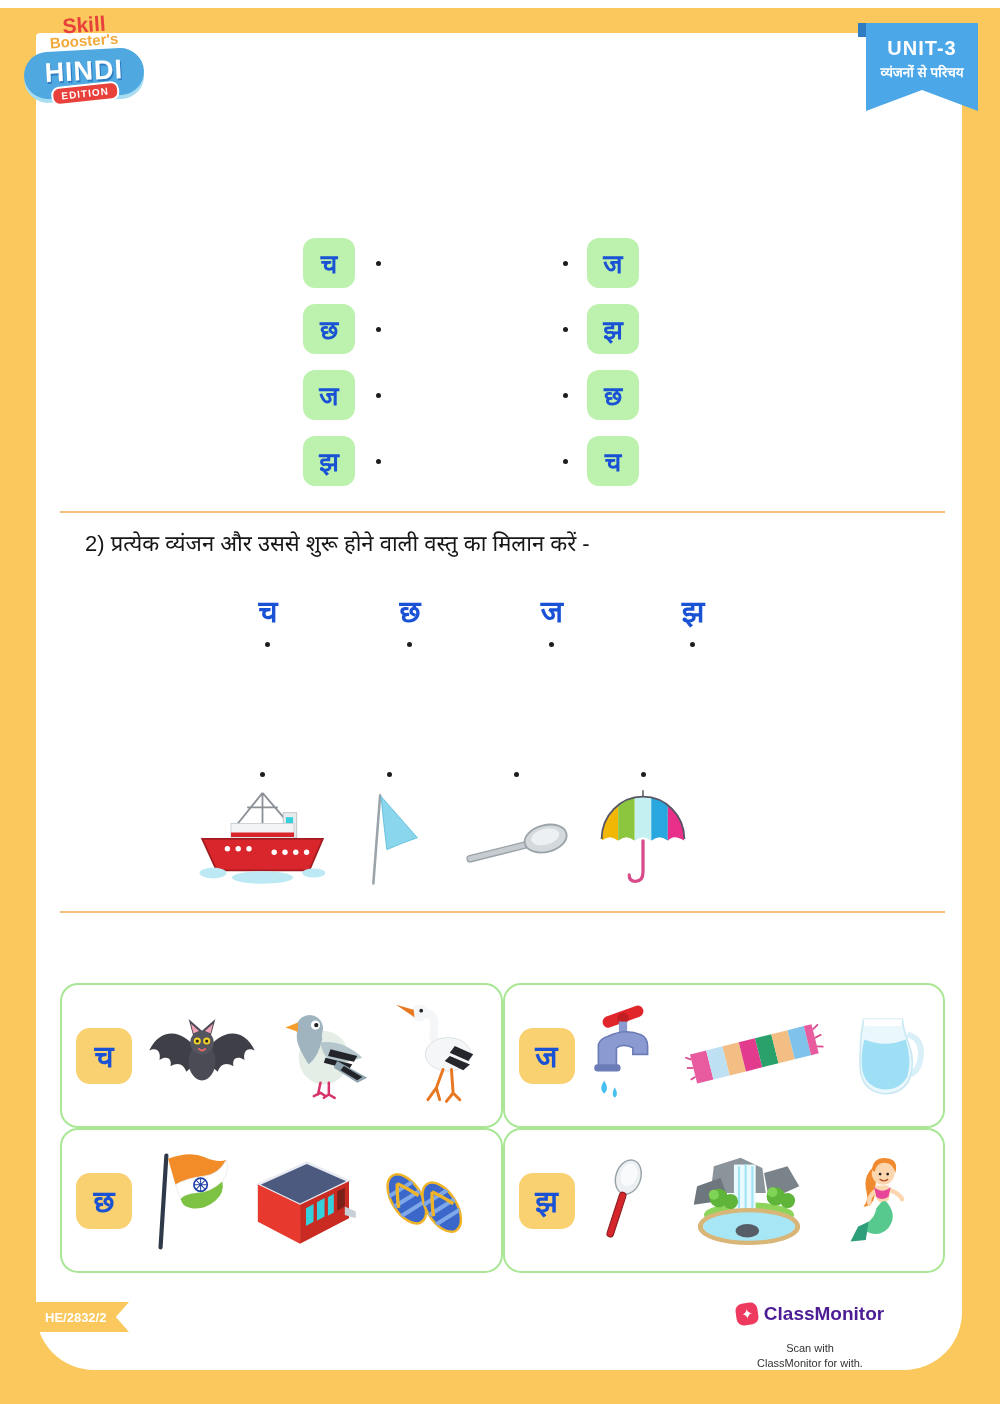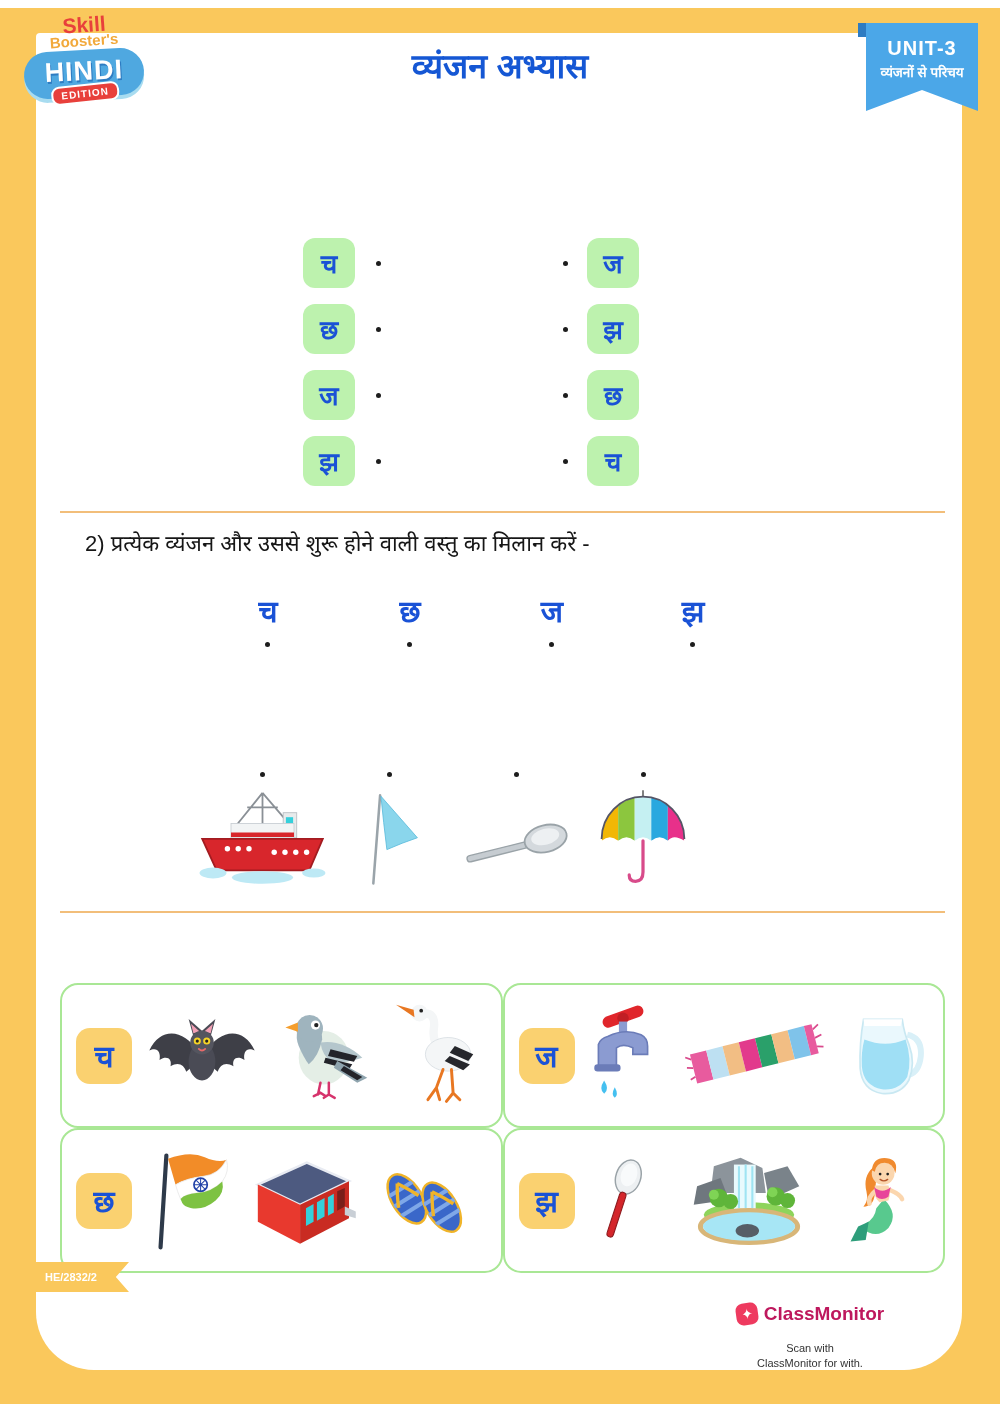--- a/index.html
+++ b/index.html
@@ -47,29 +47,29 @@
   
   .s3-grid{position:absolute;left:60px;top:983px;width:885px;height:290px;display:grid;
            grid-template-columns:1fr 1fr;grid-template-rows:1fr 1fr;}
   .s3-cell{border:2px solid #A9E795;border-radius:18px;display:flex;align-items:center;
            padding:0 10px 0 14px;box-sizing:border-box;}
   .y-box{flex:none;width:56px;height:56px;background:#FAD170;border-radius:14px;
          display:flex;align-items:center;justify-content:center;color:#1A52D6;
          font-size:30px;font-weight:bold;}
   .s3-icons{flex:1;display:flex;align-items:center;justify-content:space-around;}
   
-  .code-tag{position:absolute;left:35px;top:1262px;width:94px;height:30px;background:#FAC85C;
+  .code-tag{position:absolute;left:35px;top:1302px;width:94px;height:30px;background:#FAC85C;
             clip-path:polygon(0 0,100% 0,86% 50%,100% 100%,0 100%);
-            color:#fff;font-size:11px;font-weight:bold;display:flex;align-items:center;padding-left:10px;
+            color:#fff;font-size:13px;font-weight:bold;display:flex;align-items:center;padding-left:10px;
             box-sizing:border-box;}
   .brand{position:absolute;left:715px;top:1303px;width:190px;display:flex;flex-direction:column;align-items:center;}
   .brand-row{display:flex;align-items:center;gap:6px;}
   .brand-logo{width:22px;height:22px;background:#EE3A5F;border-radius:7px;transform:rotate(-8deg);
               display:flex;align-items:center;justify-content:center;color:#fff;font-size:14px;}
-  .brand-name{font-size:19px;font-weight:bold;color:#be185d;}
+  .brand-name{font-size:19px;font-weight:bold;color:#4c1d95;}
   .brand-tag{font-size:11px;color:#333;line-height:1.35;text-align:center;margin-top:16px;}
 </style>
 </head>
 <body>
 
 <div class="page">
   <div class="frame"></div>
   <div class="content"></div>
 
   <div class="logo">
@@ -81,21 +81,20 @@
     </div>
   </div>
 
   <div class="badge-fold"></div>
   <div class="unit-badge">
     <div class="unit-line1">UNIT-3</div>
     <div class="unit-line2">व्यंजनों से परिचय</div>
   </div>
 
   <div class="title">
-    <div class="title-l1">व्यंजन अभ्यास</div>
   </div>
 
   <div class="s1-rows">
     <div class="s1-row" style="top:0;">
       <div class="g-box" style="left:0;">च</div>
       <div class="dot" style="left:73px;top:23px;"></div>
       <div class="dot" style="left:260px;top:23px;"></div>
       <div class="g-box" style="left:284px;">ज</div>
     </div>
     <div class="s1-row" style="top:66px;">

